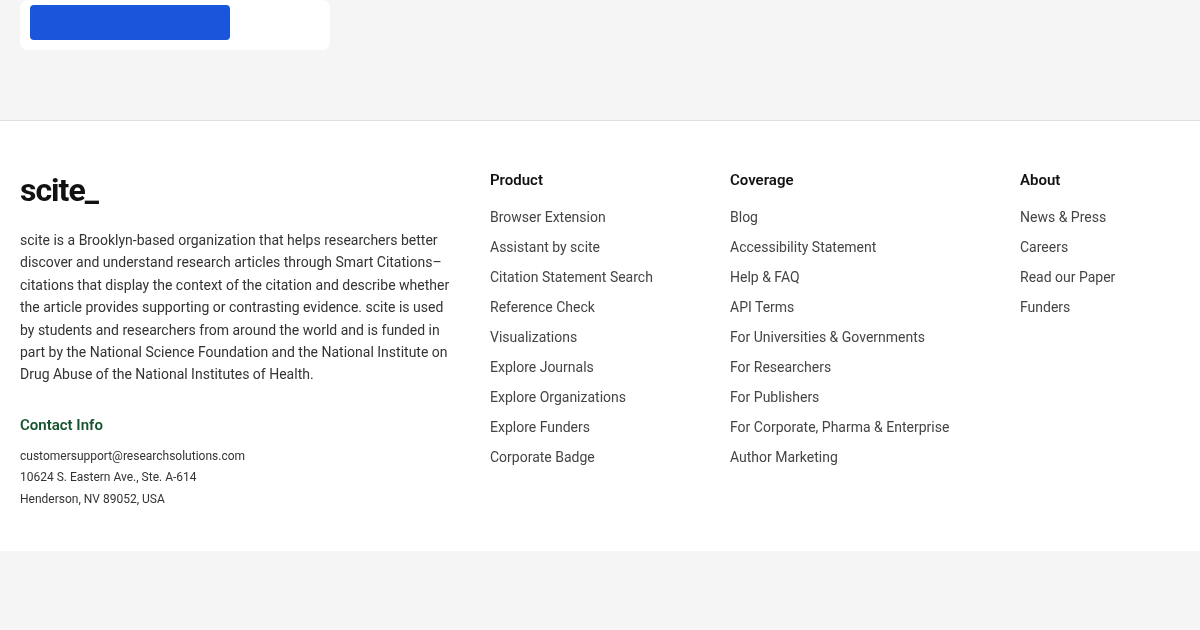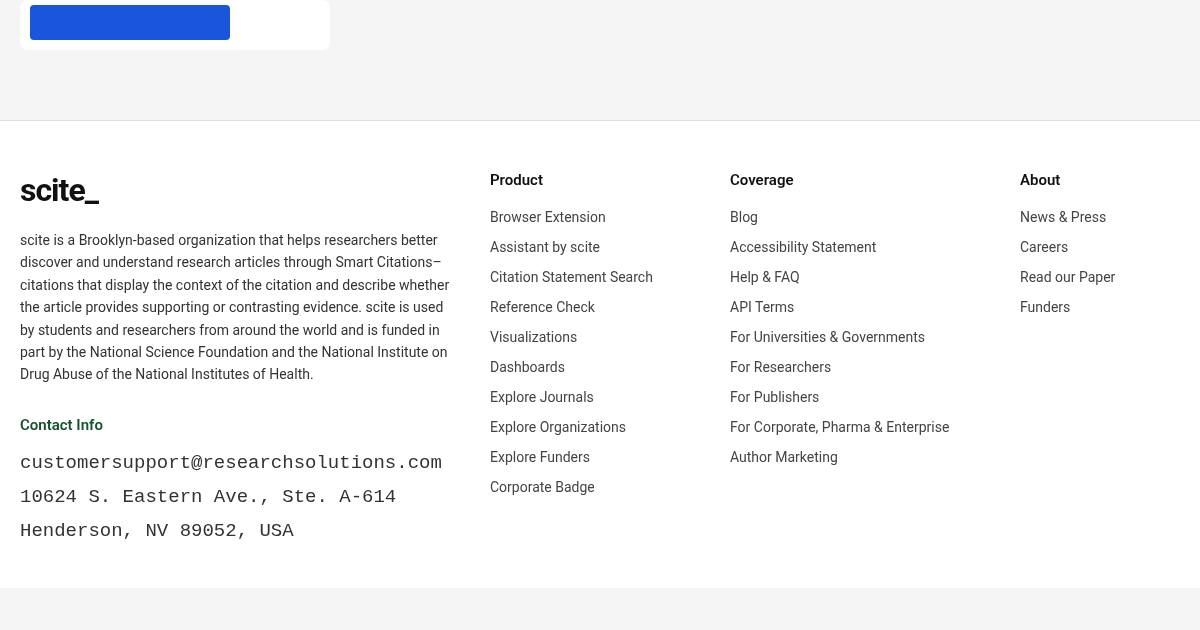--- a/index.html
+++ b/index.html
@@ -88,24 +88,23 @@
     }
 
     .contact-title {
       font-size: 15px;
       font-weight: 600;
       color: #14532d;
       margin-bottom: 12px;
     }
 
     .contact-info {
-      font-size: 19px;
+      font-size: 12px;
       color: #333;
       line-height: 1.8;
-      font-family: Liberation Mono, monospace;
     }
 
     .footer-col-title {
       font-size: 15px;
       font-weight: 600;
       color: #111;
       margin-bottom: 20px;
     }
 
     .footer-link {
@@ -145,21 +144,20 @@
       </div>
     </div>
 
     <div class="footer-column">
       <div class="footer-col-title">Product</div>
       <a class="footer-link">Browser Extension</a>
       <a class="footer-link">Assistant by scite</a>
       <a class="footer-link">Citation Statement Search</a>
       <a class="footer-link">Reference Check</a>
       <a class="footer-link">Visualizations</a>
-      <a class="footer-link">Dashboards</a>
       <a class="footer-link">Explore Journals</a>
       <a class="footer-link">Explore Organizations</a>
       <a class="footer-link">Explore Funders</a>
       <a class="footer-link">Corporate Badge</a>
     </div>
 
     <div class="footer-column">
       <div class="footer-col-title">Coverage</div>
       <a class="footer-link">Blog</a>
       <a class="footer-link">Accessibility Statement</a>

